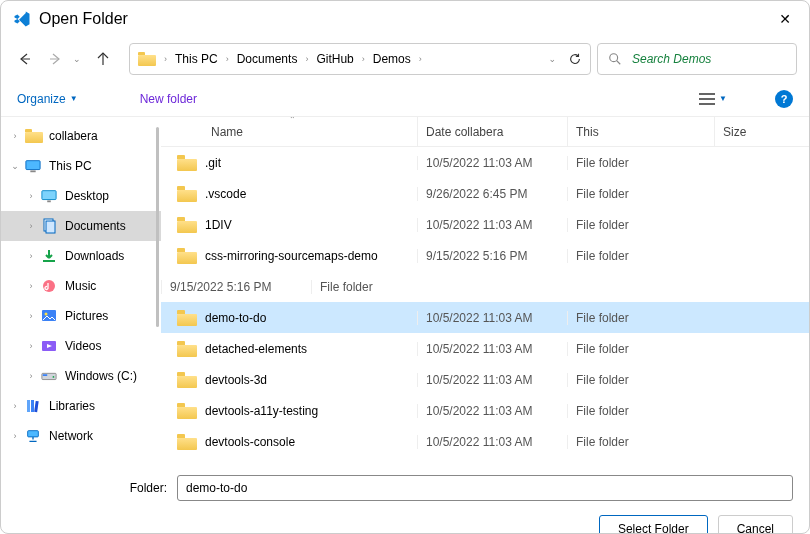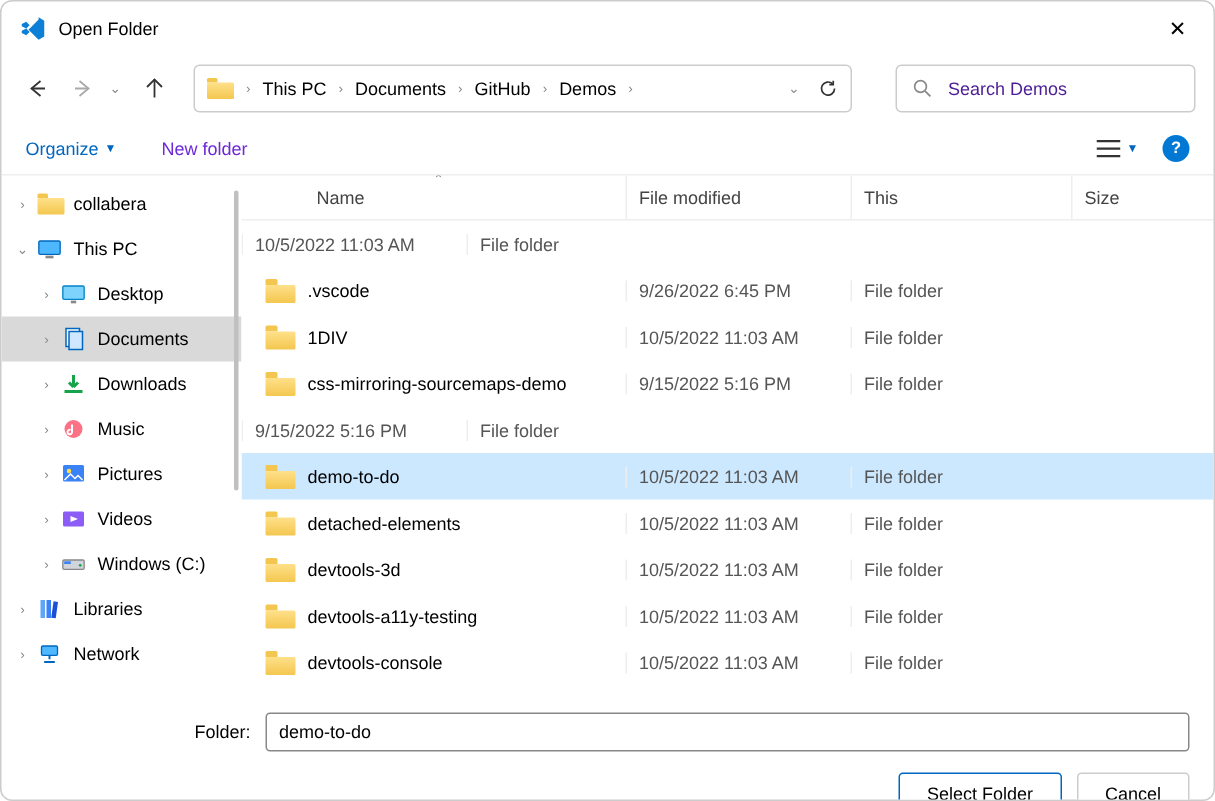--- a/index.html
+++ b/index.html
@@ -1,35 +1,35 @@
 <!DOCTYPE html>
 <html><head>
 <meta charset="utf-8">
 <style>
 * { box-sizing: border-box; margin: 0; padding: 0; font-family: "Segoe UI", sans-serif; }
 body { background: #fff; width: 810px; height: 534px; overflow: hidden; border: 1px solid #ccc; border-radius: 8px; }
 
 .titlebar { height: 36px; display: flex; align-items: center; padding: 0 12px; }
 .titlebar .vscode-icon { width: 18px; height: 18px; margin-right: 8px; }
-.titlebar .title { font-size: 12px; color: #000; flex: 1; }
+.titlebar .title { font-size: 16px; color: #000; flex: 1; }
 .titlebar .close { font-size: 14px; color: #000; width: 24px; text-align: center; cursor: default; }
 
 .navrow { height: 44px; display: flex; align-items: center; padding: 0 12px; gap: 6px; }
 .navbtn { width: 24px; height: 32px; display: flex; align-items: center; justify-content: center; color: #888; }
 .navbtn.active { color: #333; }
 .recent-chevron { width: 12px; color: #888; font-size: 9px; }
 .breadcrumb { flex: 1; height: 32px; border: 1px solid #ccc; border-radius: 4px; display: flex; align-items: center; padding: 0 8px; margin-left: 8px; font-size: 12px; color: #000; gap: 4px; }
 .breadcrumb .sep { color: #888; font-size: 9px; margin: 0 4px; }
 .breadcrumb .crumb { cursor: default; }
 .breadcrumb .spacer { flex: 1; }
 .breadcrumb .dd { color: #888; font-size: 9px; margin-right: 8px; }
 .breadcrumb .refresh { color: #333; }
-.searchbox { width: 200px; height: 32px; border: 1px solid #ccc; border-radius: 4px; display: flex; align-items: center; padding: 0 10px; margin-left: 23px; font-size: 12px; color: #4c1d95; gap: 10px; }
-
-.toolbar { height: 36px; border-bottom: 1px solid #eee; display: flex; align-items: center; padding: 0 16px; font-size: 12px; }
+.searchbox { width: 200px; height: 32px; border: 1px solid #ccc; border-radius: 4px; display: flex; align-items: center; padding: 0 10px; margin-left: 0; font-size: 12px; color: #15803d; gap: 10px; font-style: italic; }
+
+.toolbar { height: 36px; border-bottom: 1px solid #eee; display: flex; align-items: center; padding: 0 16px; font-size: 12px; gap: 32px; }
 .toolbar .org { color: #0067c0; display: flex; align-items: center; gap: 4px; cursor: default; }
 .toolbar .newf { color: #6d28d9; margin-left: 30px; cursor: default; }
 .toolbar .spacer { flex: 1; }
 .toolbar .view { color: #333; display: flex; align-items: center; gap: 4px; cursor: default; }
 .toolbar .help { width: 18px; height: 18px; border-radius: 50%; background: #0078d4; color: #fff; display: flex; align-items: center; justify-content: center; font-size: 11px; margin-left: 16px; font-weight: bold; }
 
 .content { display: flex; height: 350px; }
 
 .tree { width: 160px; overflow-y: auto; font-size: 12px; padding: 4px 0; position: relative; }
 .tree .scroll-thumb { position: absolute; right: 2px; width: 3px; top: 10px; height: 200px; background: #c0c0c0; border-radius: 2px; }
@@ -263,26 +263,30 @@
         </span>
         <span class="label">Network</span>
       </div>
     </div>
   <div class="list">
     <div class="list-header">
       <div class="col col-name">
           <span>Name</span>
           <span class="sort">⌃</span>
         </div>
-      <div class="col col-date">File modified</div>
+      <div class="col col-date">Date collabera</div>
       <div class="col col-type">This</div>
       <div class="col col-size">Size</div>
     </div>
     <div id="rows">
         <div class="list-row">
+          <div class="col-name">
+            <span class="fico big"></span>
+            <span>.git</span>
+          </div>
           <div class="col-date">10/5/2022 11:03 AM</div>
           <div class="col-type">File folder</div>
           <div class="col-size"></div>
         </div>
         <div class="list-row">
           <div class="col-name">
             <span class="fico big"></span>
             <span>.vscode</span>
           </div>
           <div class="col-date">9/26/2022 6:45 PM</div>

